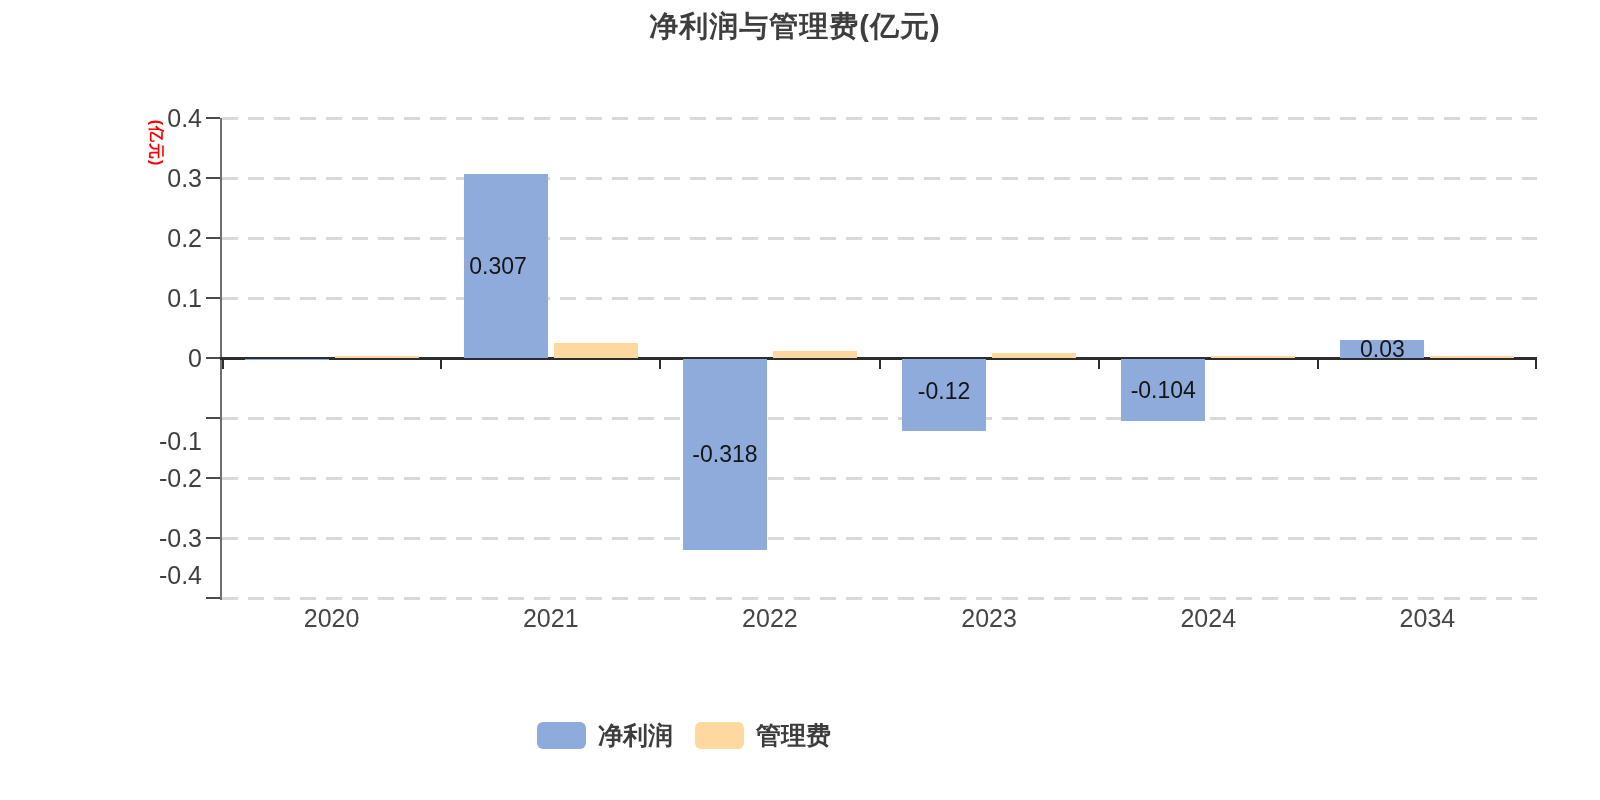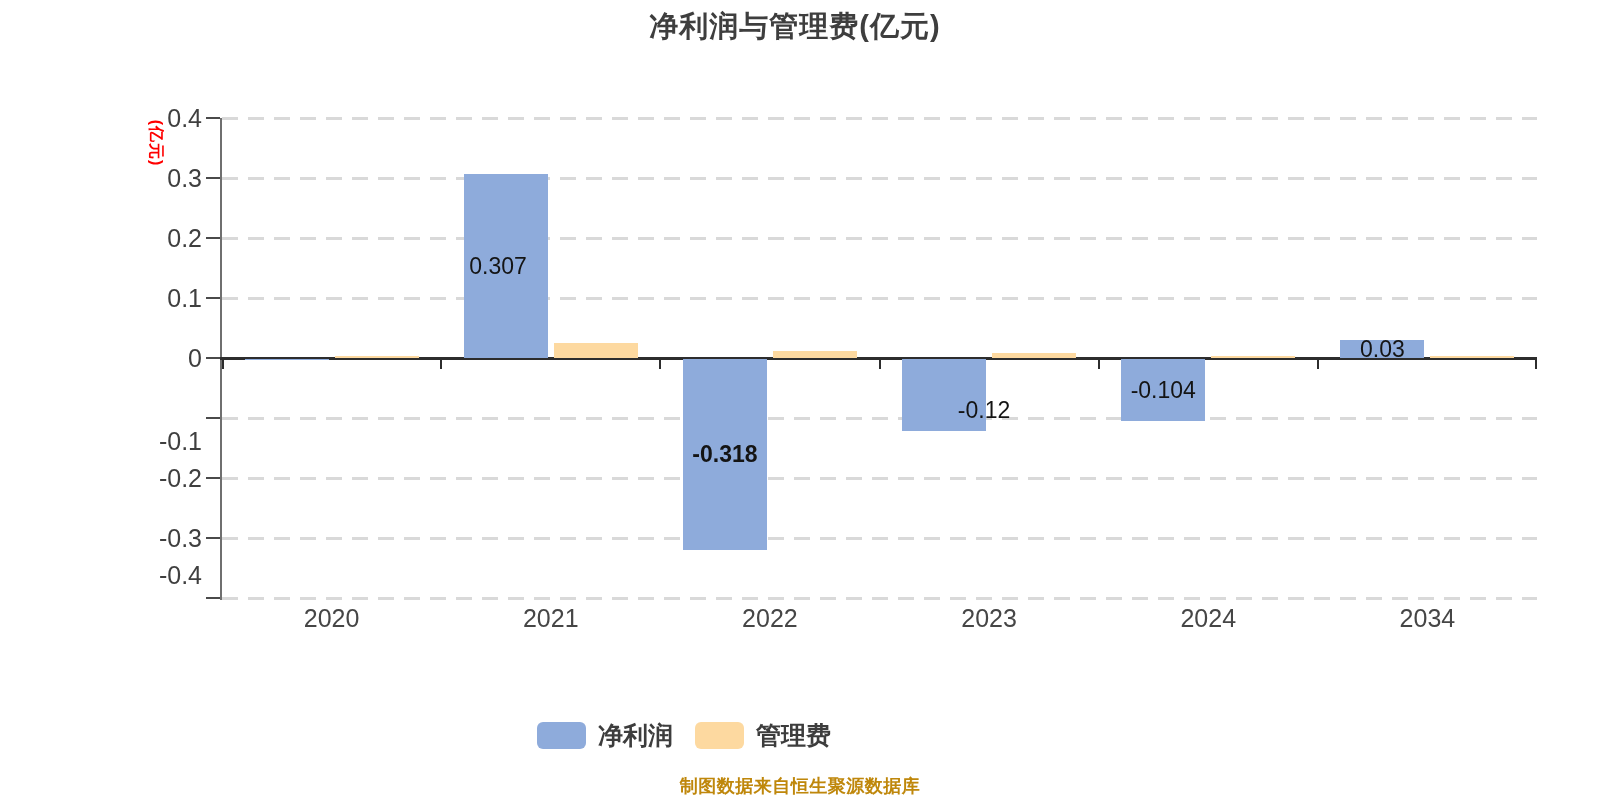--- a/index.html
+++ b/index.html
@@ -101,25 +101,25 @@
       <div class="x-tick" style="left: 1095px; top: 242px;"></div>
       <div class="x-tick" style="left: 1313px; top: 242px;"></div>
       <div class="bar" style="left: 22.5833px; top: 241px; width: 84px; height: 1px; background: rgb(142, 171, 219);"></div>
       <div class="bar" style="left: 112.583px; top: 238.2px; width: 84px; height: 1.8px; background: rgb(253, 217, 160);"></div>
       <div class="x-label" style="left: 109.583px;">2020</div>
       <div class="bar" style="left: 241.75px; top: 55.8px; width: 84px; height: 184.2px; background: rgb(142, 171, 219);"></div>
       <div class="bar-label" style="left: 276px; top: 147.9px;">0.307</div>
       <div class="bar" style="left: 331.75px; top: 225px; width: 84px; height: 15px; background: rgb(253, 217, 160);"></div>
       <div class="x-label" style="left: 328.75px;">2021</div>
       <div class="bar" style="left: 460.917px; top: 241px; width: 84px; height: 190.8px; background: rgb(142, 171, 219);"></div>
-      <div class="bar-label" style="left: 502.917px; top: 336.4px; font-weight: bold;">-0.318</div>
+      <div class="bar-label" style="left: 502.917px; top: 336.4px;">-0.318</div>
       <div class="bar" style="left: 550.917px; top: 232.8px; width: 84px; height: 7.2px; background: rgb(253, 217, 160);"></div>
       <div class="x-label" style="left: 547.917px;">2022</div>
       <div class="bar" style="left: 680.083px; top: 241px; width: 84px; height: 72px; background: rgb(142, 171, 219);"></div>
-      <div class="bar-label" style="left: 722.083px; top: 292px; margin-left: 40px;">-0.12</div>
+      <div class="bar-label" style="left: 722.083px; top: 273px;">-0.12</div>
       <div class="bar" style="left: 770.083px; top: 234.6px; width: 84px; height: 5.4px; background: rgb(253, 217, 160);"></div>
       <div class="x-label" style="left: 767.083px;">2023</div>
       <div class="bar" style="left: 899.25px; top: 241px; width: 84px; height: 62.4px; background: rgb(142, 171, 219);"></div>
       <div class="bar-label" style="left: 941.25px; top: 272.2px;">-0.104</div>
       <div class="bar" style="left: 989.25px; top: 237.6px; width: 84px; height: 2.4px; background: rgb(253, 217, 160);"></div>
       <div class="x-label" style="left: 986.25px;">2024</div>
       <div class="bar" style="left: 1118.42px; top: 222px; width: 84px; height: 18px; background: rgb(142, 171, 219);"></div>
       <div class="bar-label" style="left: 1160.42px; top: 231px; text-align: right;">0.03</div>
       <div class="bar" style="left: 1208.42px; top: 237.6px; width: 84px; height: 2.4px; background: rgb(253, 217, 160);"></div>
       <div class="x-label" style="left: 1205.42px;">2034</div>
@@ -129,15 +129,14 @@
     <div class="legend-item">
       <span class="legend-swatch" id="swatch-0" style="background: rgb(142, 171, 219);"></span>
       <span class="legend-label">净利润</span>
     </div>
     <div class="legend-item">
       <span class="legend-swatch" id="swatch-1" style="background: rgb(253, 217, 160);"></span>
       <span class="legend-label">管理费</span>
     </div>
   </div>
 
-  <div class="source-note">制图数据来自恒生聚源数据库</div>
 
 </div>
 
 </body></html>

